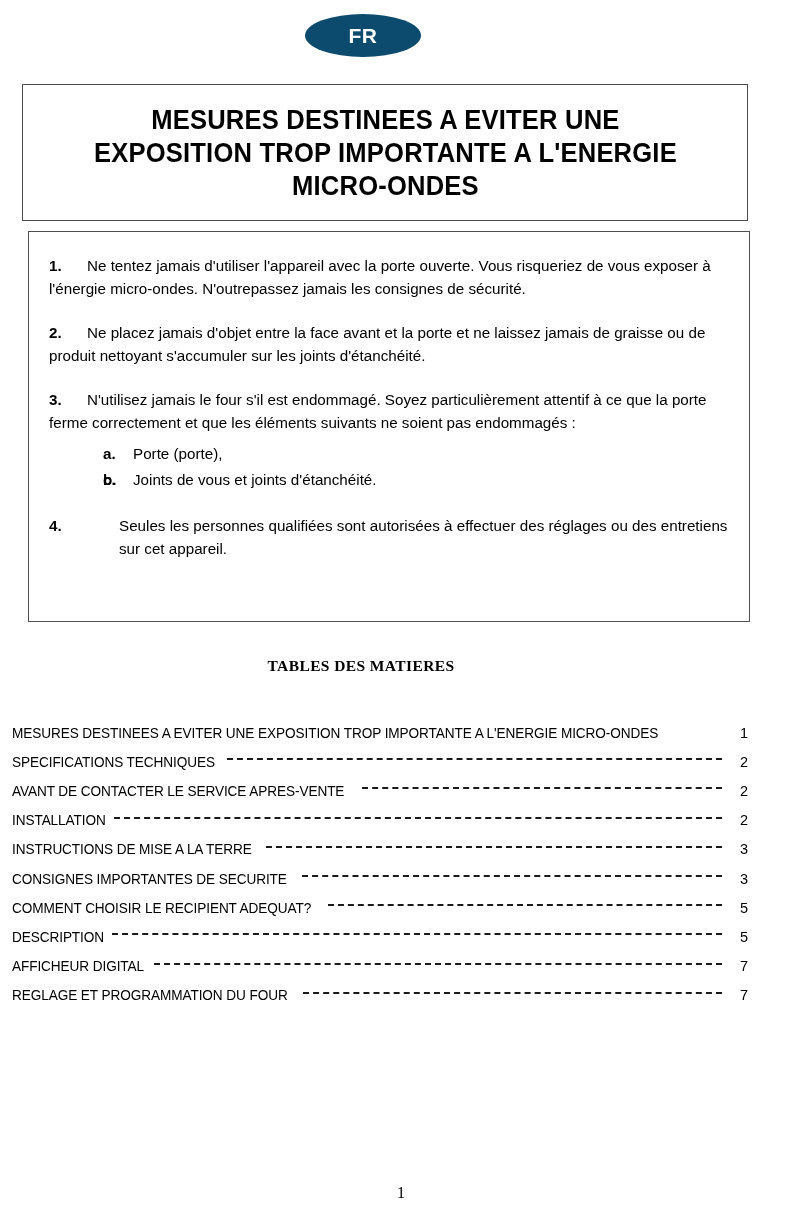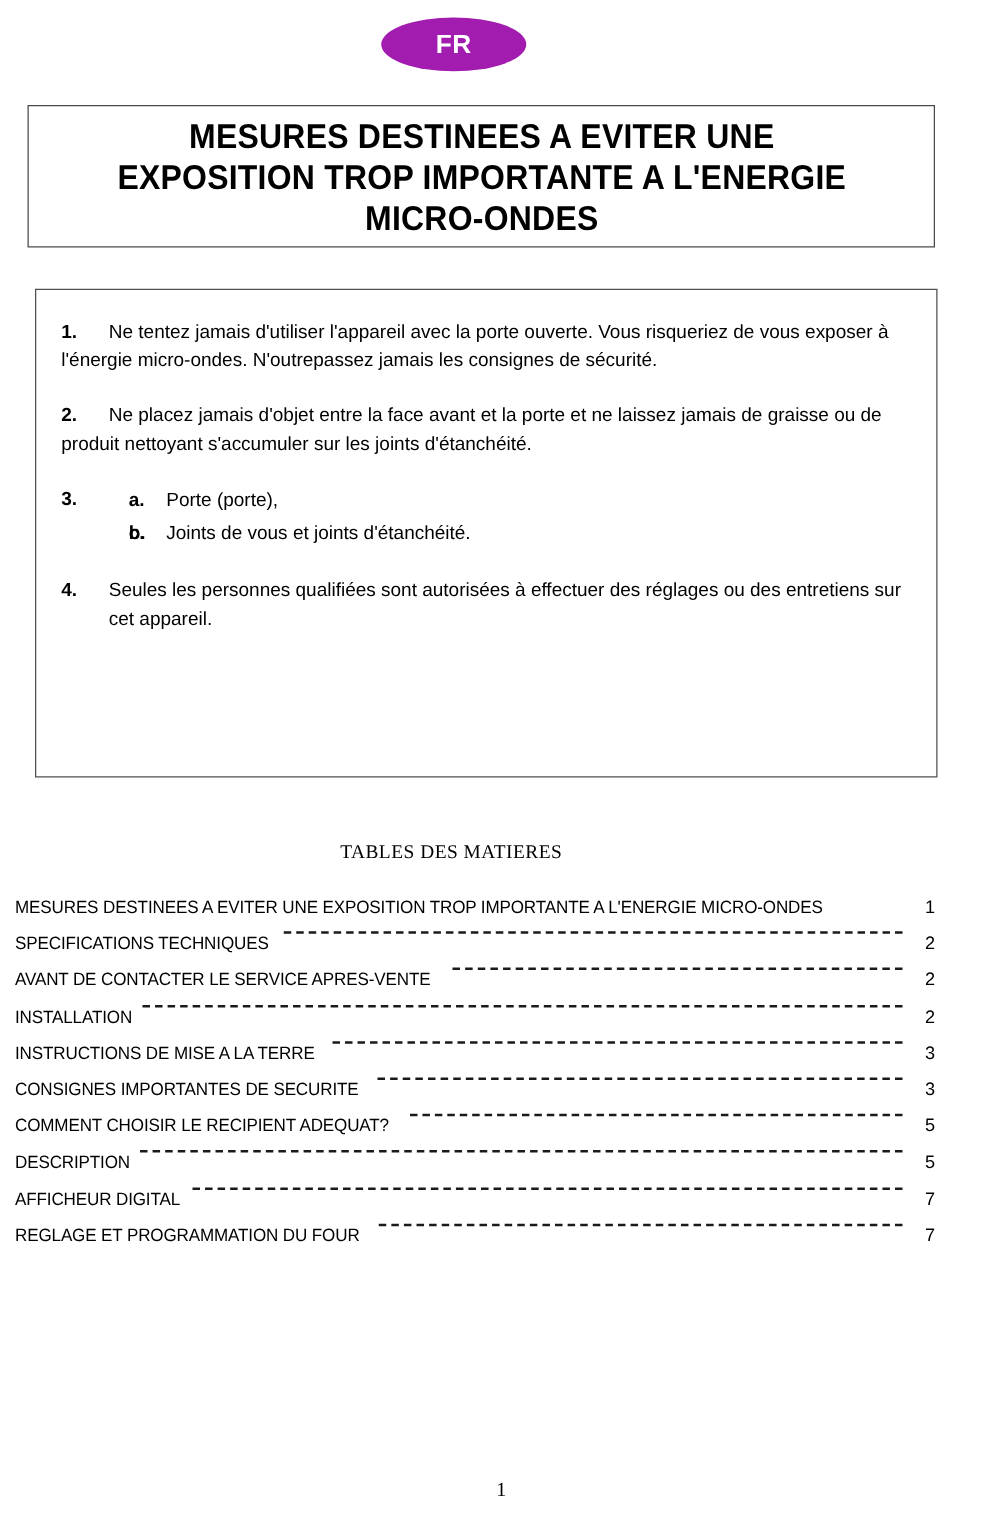--- a/index.html
+++ b/index.html
@@ -16,41 +16,41 @@
     overflow: hidden;
   }
 
   
   .lang-badge {
     position: absolute;
     left: 305px;
     top: 14px;
     width: 116px;
     height: 43px;
-    background: #a21caf;
+    background: #0c4a6e;
     border-radius: 50%;
     display: flex;
     align-items: center;
     justify-content: center;
   }
   .lang-badge-label {
     color: #ffffff;
     font-weight: bold;
     font-size: 21px;
     letter-spacing: 0.5px;
     font-family: "Liberation Sans", sans-serif;
   }
 
   
   .title-box {
     position: absolute;
     left: 22px;
     top: 84px;
     width: 726px;
-    height: 114px;
+    height: 137px;
     border: 1.6px solid #4a4a4a;
     box-sizing: border-box;
     display: flex;
     align-items: center;
     justify-content: center;
   }
   .title-text {
     text-align: center;
     font-weight: bold;
     font-size: 27.5px;
@@ -83,21 +83,21 @@
   }
   .warn-num {
     position: absolute;
     left: 6px;
     top: 0;
     font-weight: bold;
     font-size: 15.2px;
   }
   .warn-body { display: block; }
   .warn-item.hang-all { padding-left: 44px; }
-  .warn-item.hang-all .warn-body { text-indent: 0; }
+  .warn-item.hang-all .warn-body { text-indent: 0; margin-left: 32px; }
   .warn-item.flush-wrap { padding-left: 44px; }
   .warn-item.flush-wrap .warn-body { margin-left: -38px; }
   .warn-item.flush-wrap .warn-body .first-ind { display: inline-block; width: 38px; }
 
   .sub-list {
     margin: 7px 0 0 0;
     padding: 0;
     list-style: none;
   }
   .sub-item {
@@ -115,34 +115,33 @@
   }
 
   
   .toc-heading {
     position: absolute;
     left: 0;
     top: 657px;
     width: 722px;
     text-align: center;
     font-family: "Liberation Serif", serif;
-    font-weight: normal;
+    font-weight: bold;
     font-size: 15.5px;
     letter-spacing: 0.4px;
-    margin-top: 16px;
   }
   .toc-list {
     position: absolute;
     left: 12px;
     top: 718px;
     width: 752px;
   }
   .toc-row {
     display: flex;
-    align-items: flex-start;
+    align-items: center;
     height: 29.2px;
   }
   .toc-label {
     font-size: 14.2px;
     white-space: nowrap;
     transform: scaleX(0.96);
     transform-origin: left center;
     letter-spacing: -0.1px;
   }
   .toc-leader {
@@ -195,20 +194,21 @@
     <span class="warn-body"><span class="first-ind"></span><span>Ne tentez jamais d'utiliser l'appareil avec la porte ouverte. Vous risqueriez de vous exposer à l'énergie micro-ondes. N'outrepassez jamais les consignes de sécurité.</span></span>
   </div>
 
   <div class="warn-item flush-wrap">
     <span class="warn-num">2.</span>
     <span class="warn-body"><span class="first-ind"></span><span>Ne placez jamais d'objet entre la face avant et la porte et ne laissez jamais de graisse ou de produit nettoyant s'accumuler sur les joints d'étanchéité.</span></span>
   </div>
 
   <div class="warn-item flush-wrap">
     <span class="warn-num">3.</span>
+    <span class="warn-body"><span class="first-ind"></span><span>N'utilisez jamais le four s'il est endommagé. Soyez particulièrement attentif à ce que la porte ferme correctement et que les éléments suivants ne soient pas endommagés :</span></span>
     <ul class="sub-list">
       <li class="sub-item">
         <span class="sub-letter">a.</span>
         <span>Porte (porte),</span>
       </li>
       <li class="sub-item">
         <span class="sub-letter">b.</span>
       </li>
       <li class="sub-item">
         <span class="sub-letter">c.</span>

